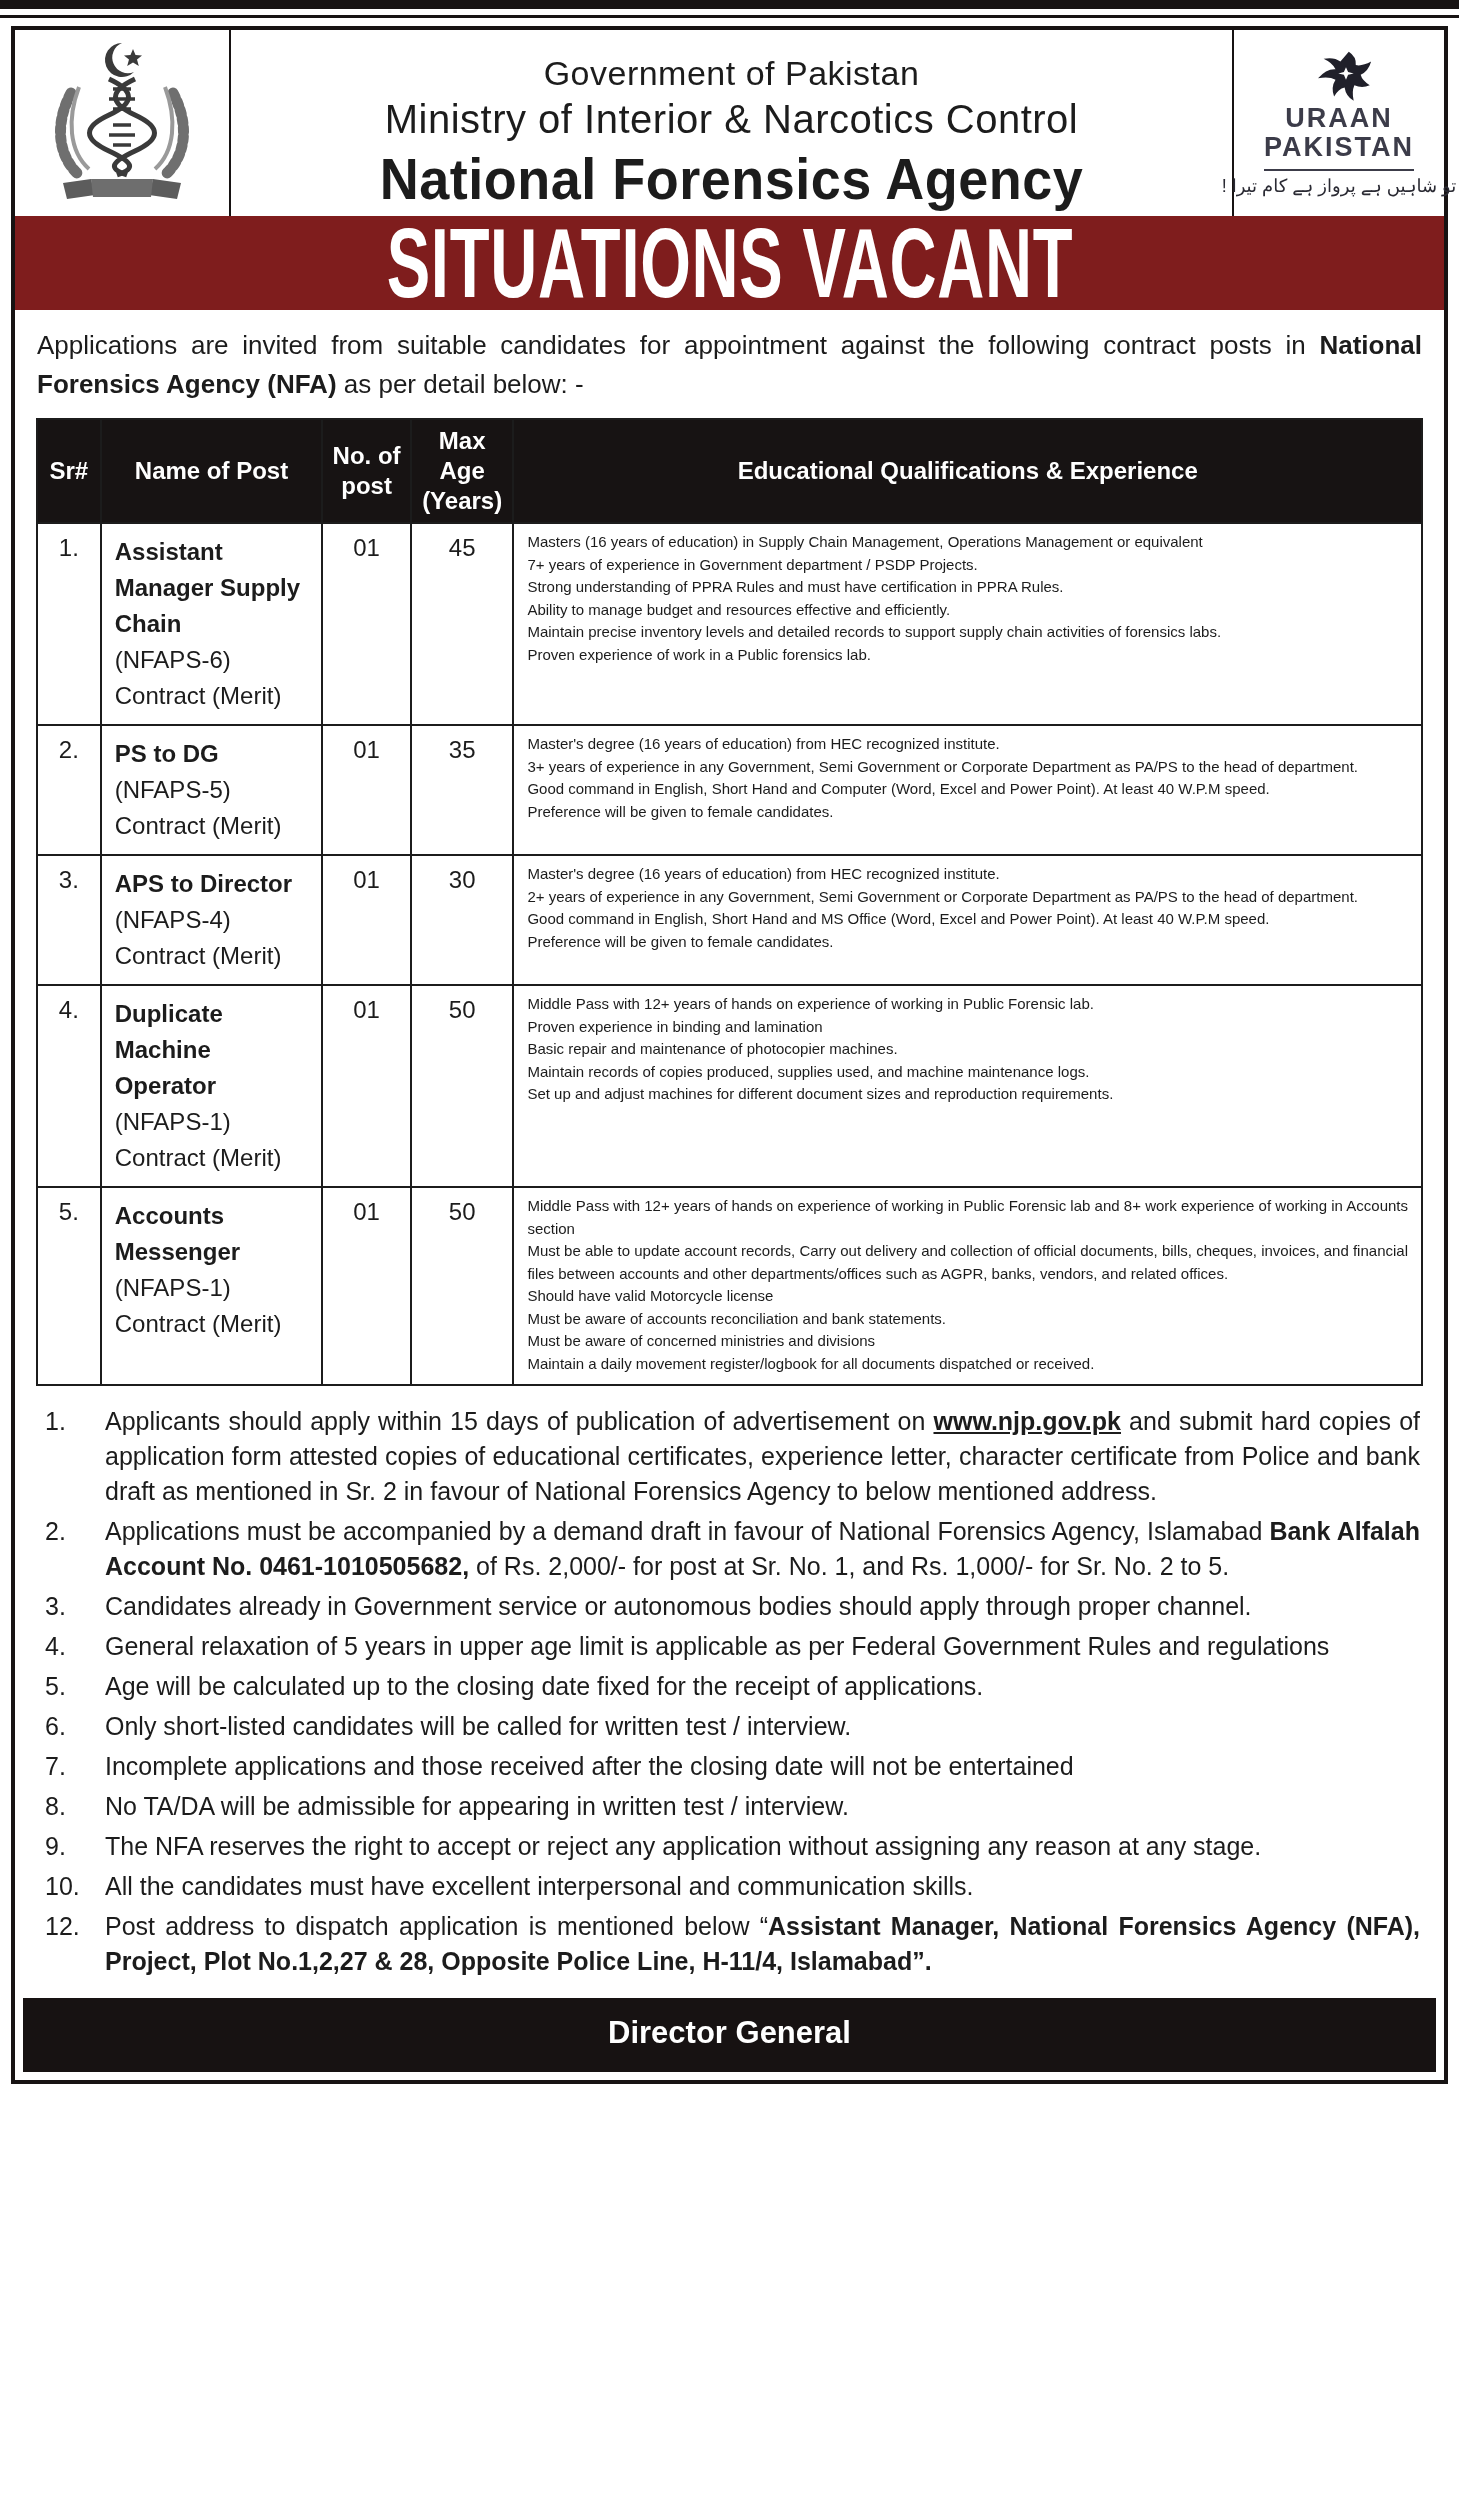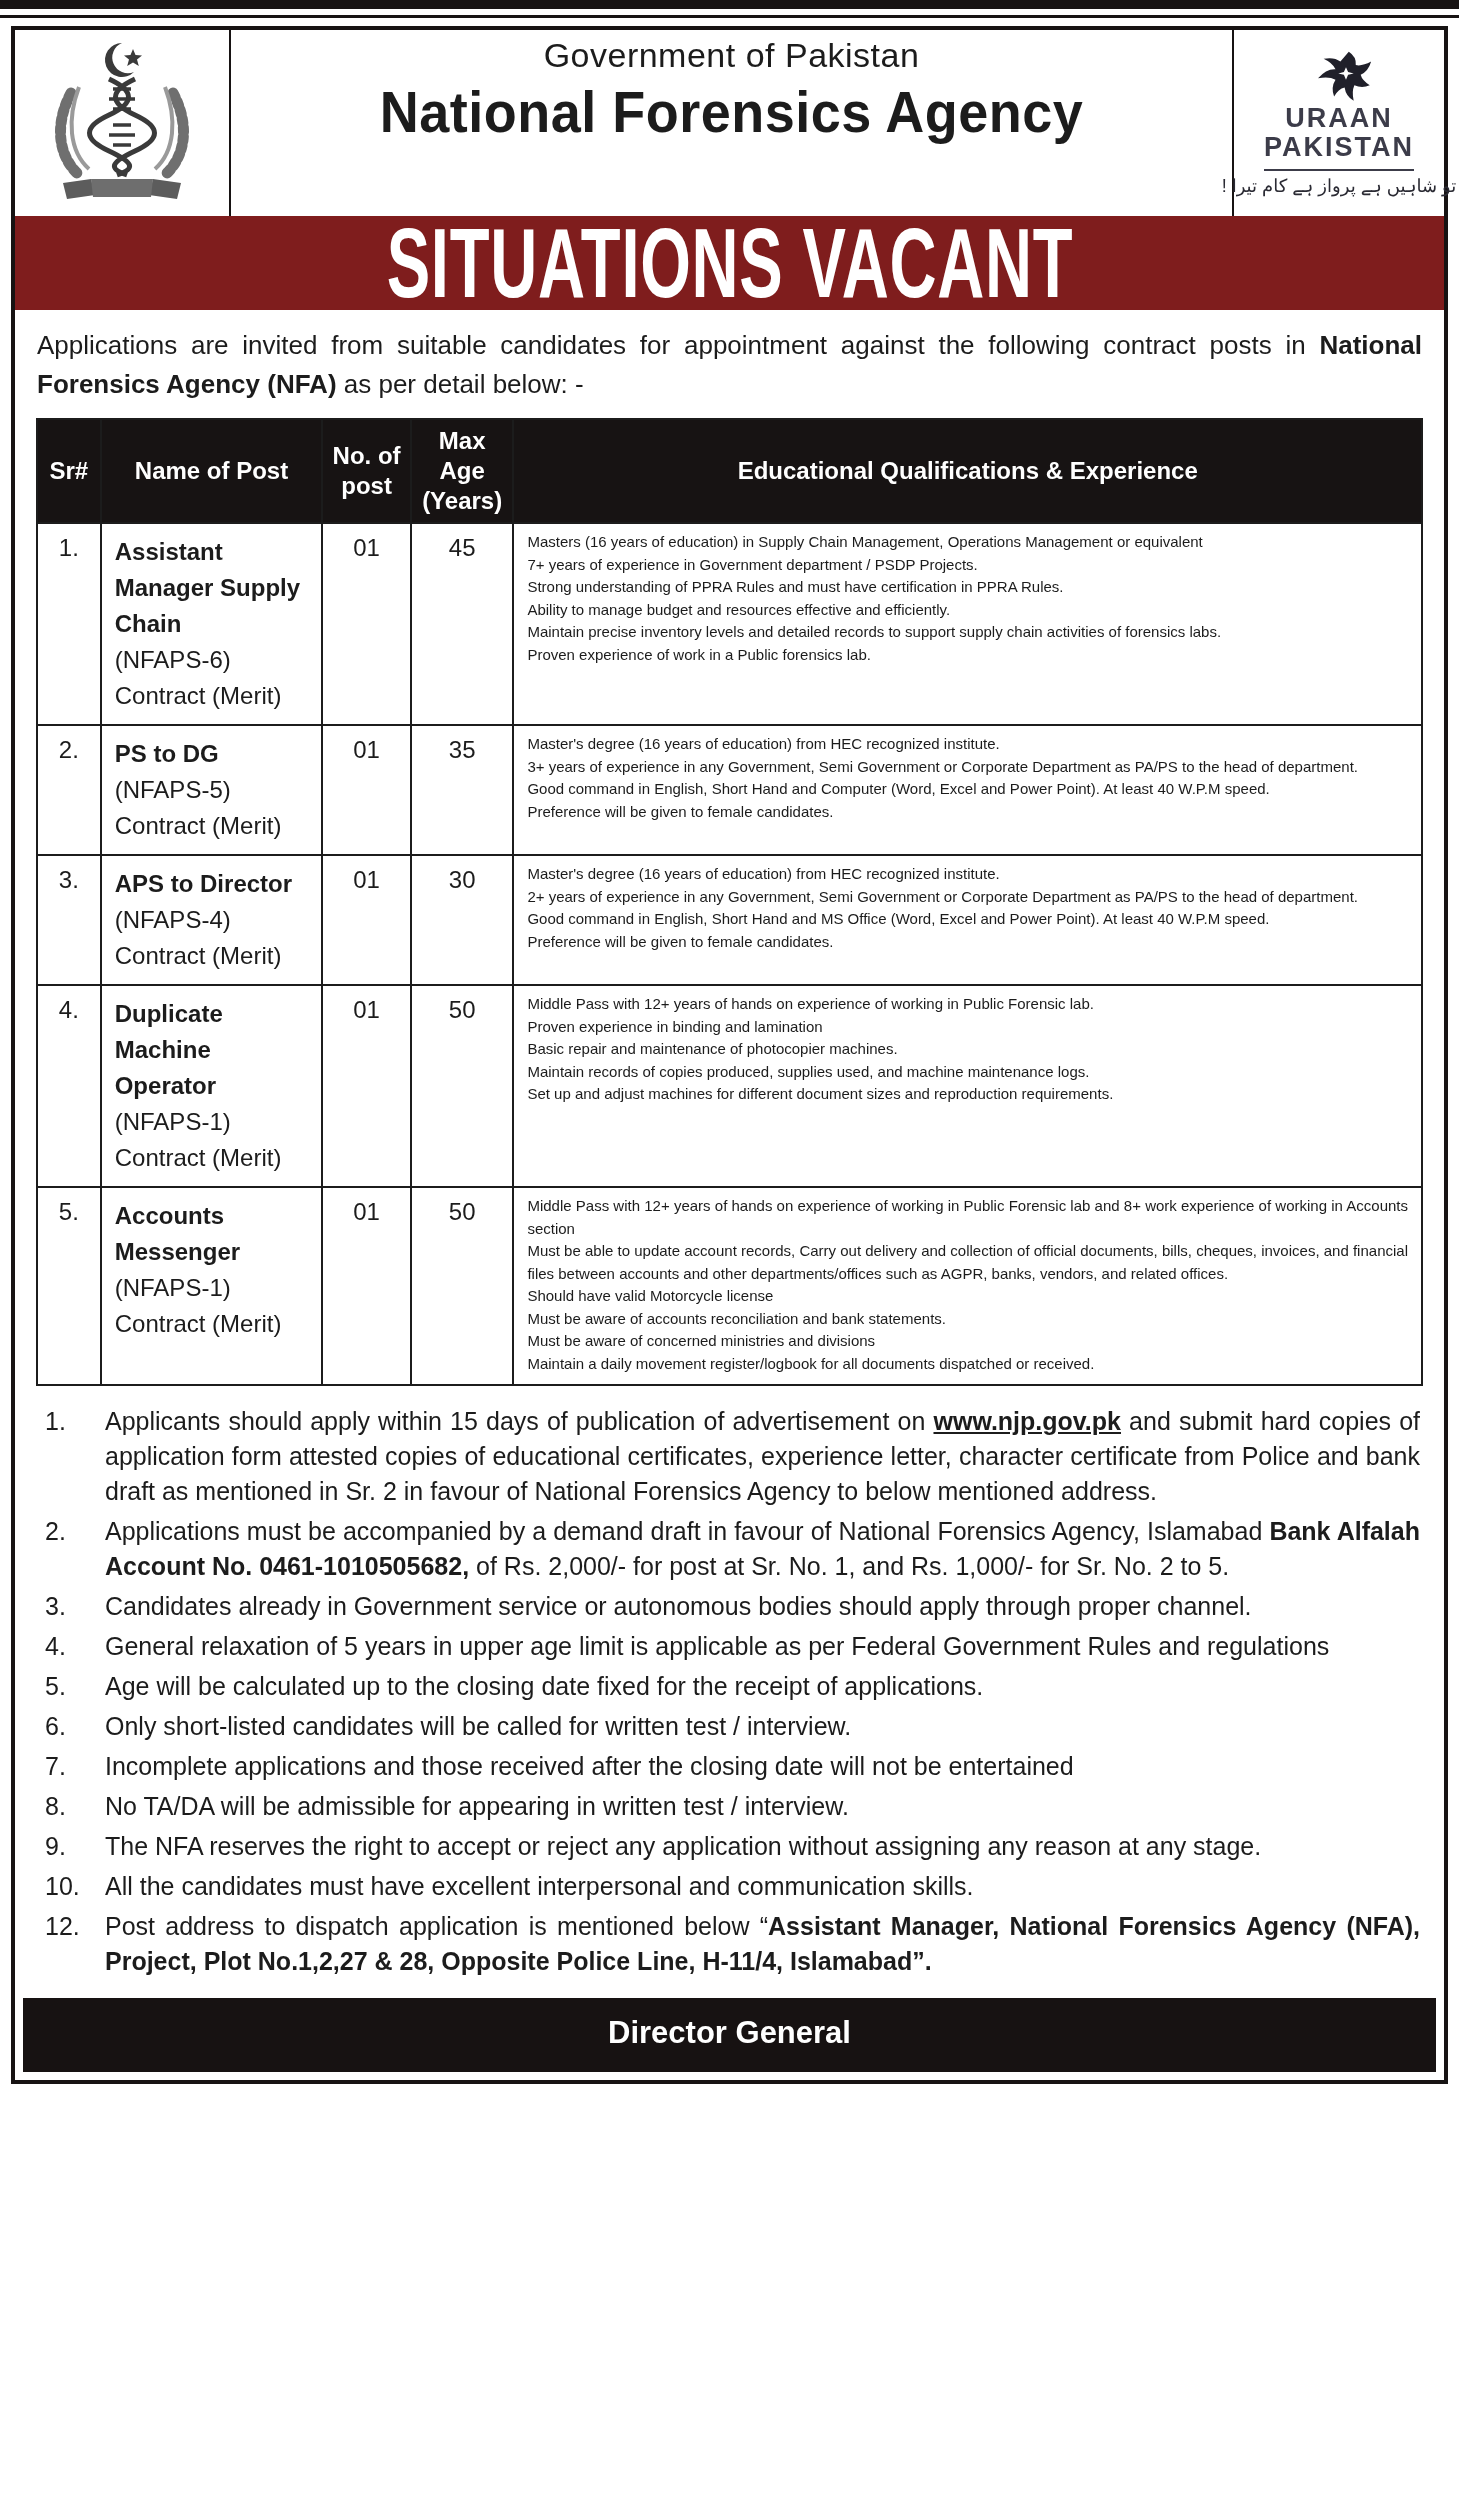--- a/index.html
+++ b/index.html
@@ -12,21 +12,21 @@
   .top-rule-2 { position:absolute; top:15px; left:0; width:100%; height:3px; background:#171313; }
 
   .ad-frame {
     position:absolute; top:26px; left:11px; right:11px;
     border:4px solid #171313; background:#fff; padding-bottom:8px;
   }
 
   
   .masthead { display:flex; align-items:stretch; height:186px; }
   .emblem-box { width:216px; display:flex; align-items:center; justify-content:center; border-right:2px solid #171313; }
-  .center-box { flex:1; display:flex; flex-direction:column; align-items:center; justify-content:flex-start; padding:6px 10px; }
+  .center-box { flex:1; display:flex; flex-direction:column; align-items:center; justify-content:flex-end; padding:6px 10px; }
   .gov-line1 { font-size:34px; letter-spacing:0.5px; }
   .gov-line2 { font-size:40px; margin-top:4px; letter-spacing:0.5px; }
   .gov-line3 { font-size:54px; font-weight:bold; margin-top:6px; letter-spacing:0.5px; transform:scaleY(1.05); }
   .uraan-box { width:212px; border-left:2px solid #171313; display:flex; flex-direction:column; align-items:center; justify-content:center; padding:19px 8px; }
   .uraan-word { font-weight:800; color:#3c3c49; font-size:27px; letter-spacing:2px; line-height:1.1; }
   .uraan-rule { width:150px; height:3px; background:#3c3c49; margin:6px 0 4px; }
   .uraan-tagline { font-size:18px; color:#2a2a33; direction:rtl; white-space:nowrap; }
 
   
   .banner { background:#7f1d1d; height:94px; display:flex; align-items:center; justify-content:center; overflow:hidden; }
@@ -104,20 +104,21 @@
           <line x1="80" y1="108" x2="98" y2="108" stroke="#3a3a3a" stroke-width="3.5"></line>
 
           <path d="M30 146 L58 142 L62 158 L34 162 Z" fill="#5c5c5c"></path>
           <path d="M148 146 L120 142 L116 158 L144 162 Z" fill="#5c5c5c"></path>
           <path d="M58 142 L120 142 L118 160 L60 160 Z" fill="#6e6e6e"></path>
         </svg>
       </div>
 
       <div class="center-box">
         <div class="gov-line1">Government of Pakistan</div>
+        <div class="gov-line2">Ministry of Interior &amp; Narcotics Control</div>
         <div class="gov-line3">National Forensics Agency</div>
       </div>
 
       <div class="uraan-box">
         <svg width="104" height="78" viewBox="0 0 104 78">
           <path d="M66 4 L54 18 Q45 11 30 14 Q43 20 47 29 Q34 28 22 42 Q38 39 47 44 Q40 55 45 68 Q51 57 60 55 Q62 68 73 74 Q70 61 74 52 Q85 57 96 52 Q85 45 83 37 Q94 32 98 18 Q85 25 76 23 Q77 11 66 4 Z" fill="#20202a"></path>
           <polygon points="62,26 65,33 73,35 65,37 62,44 59,37 51,35 59,33" fill="#ffffff"></polygon>
         </svg>
         <div class="uraan-word">URAAN</div>
         <div class="uraan-word">PAKISTAN</div>

